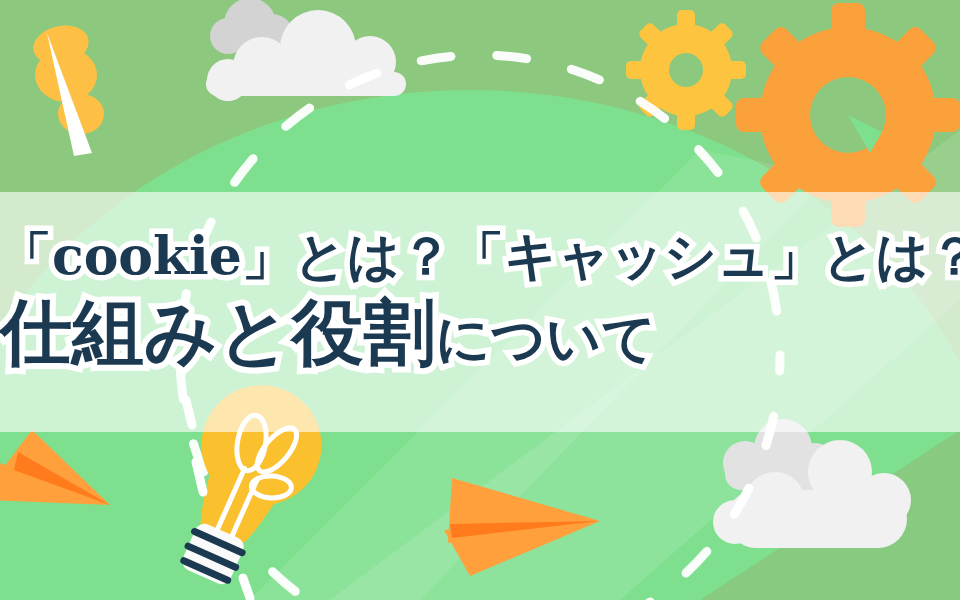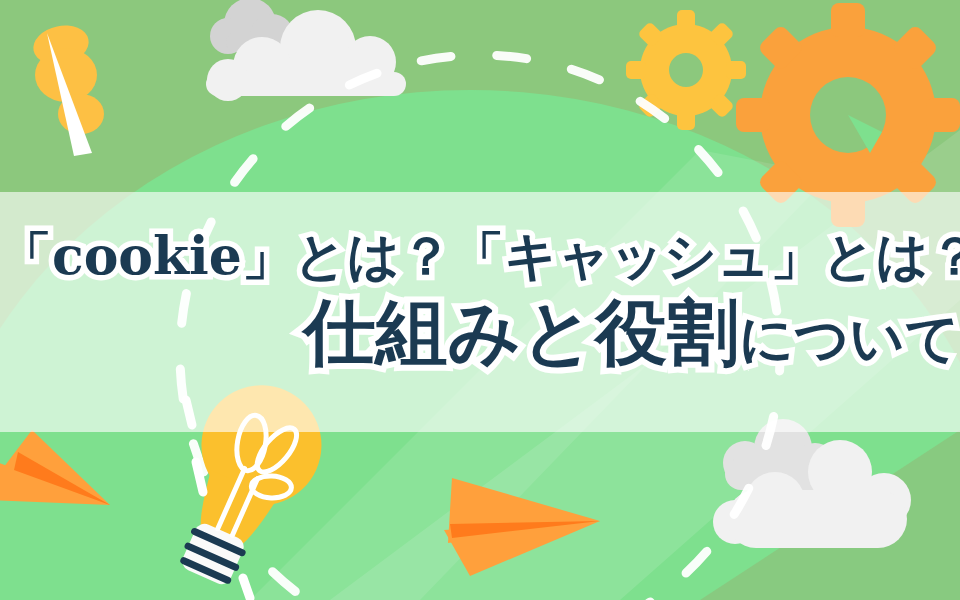--- a/index.html
+++ b/index.html
@@ -39,21 +39,21 @@
     font-size:52px;font-weight:bold;letter-spacing:0px;
     color:#1B3A52;
     -webkit-text-stroke:11px #ffffff;
     paint-order:stroke fill;
     font-family:"DejaVu Serif","Liberation Serif",serif;
     white-space:nowrap;
   }
 
   .title-2{
     position:absolute;left:0;top:296px;width:960px;
-    text-align:right;
+    text-align:left;
     color:#1B3A52;
     font-family:"DejaVu Sans","Liberation Sans",sans-serif;
     white-space:nowrap;
     line-height:1;
   }
   .title-2 .big{
     font-size:72px;font-weight:bold;
     -webkit-text-stroke:12px #ffffff;
     paint-order:stroke fill;
     vertical-align:baseline;

